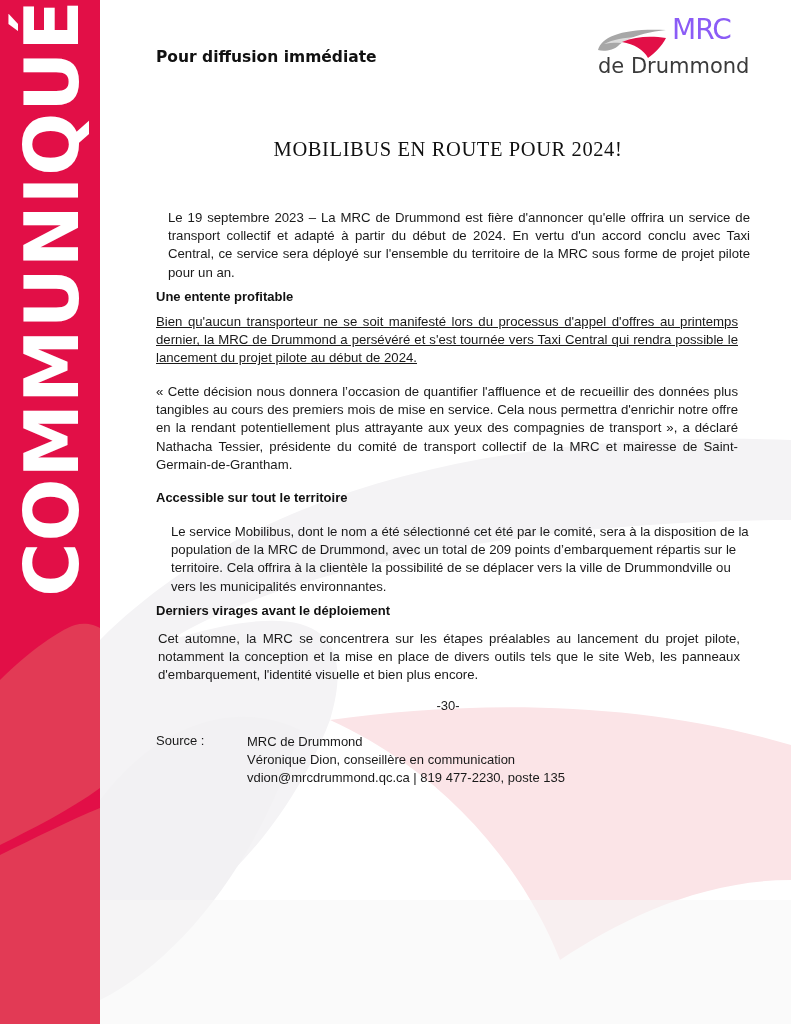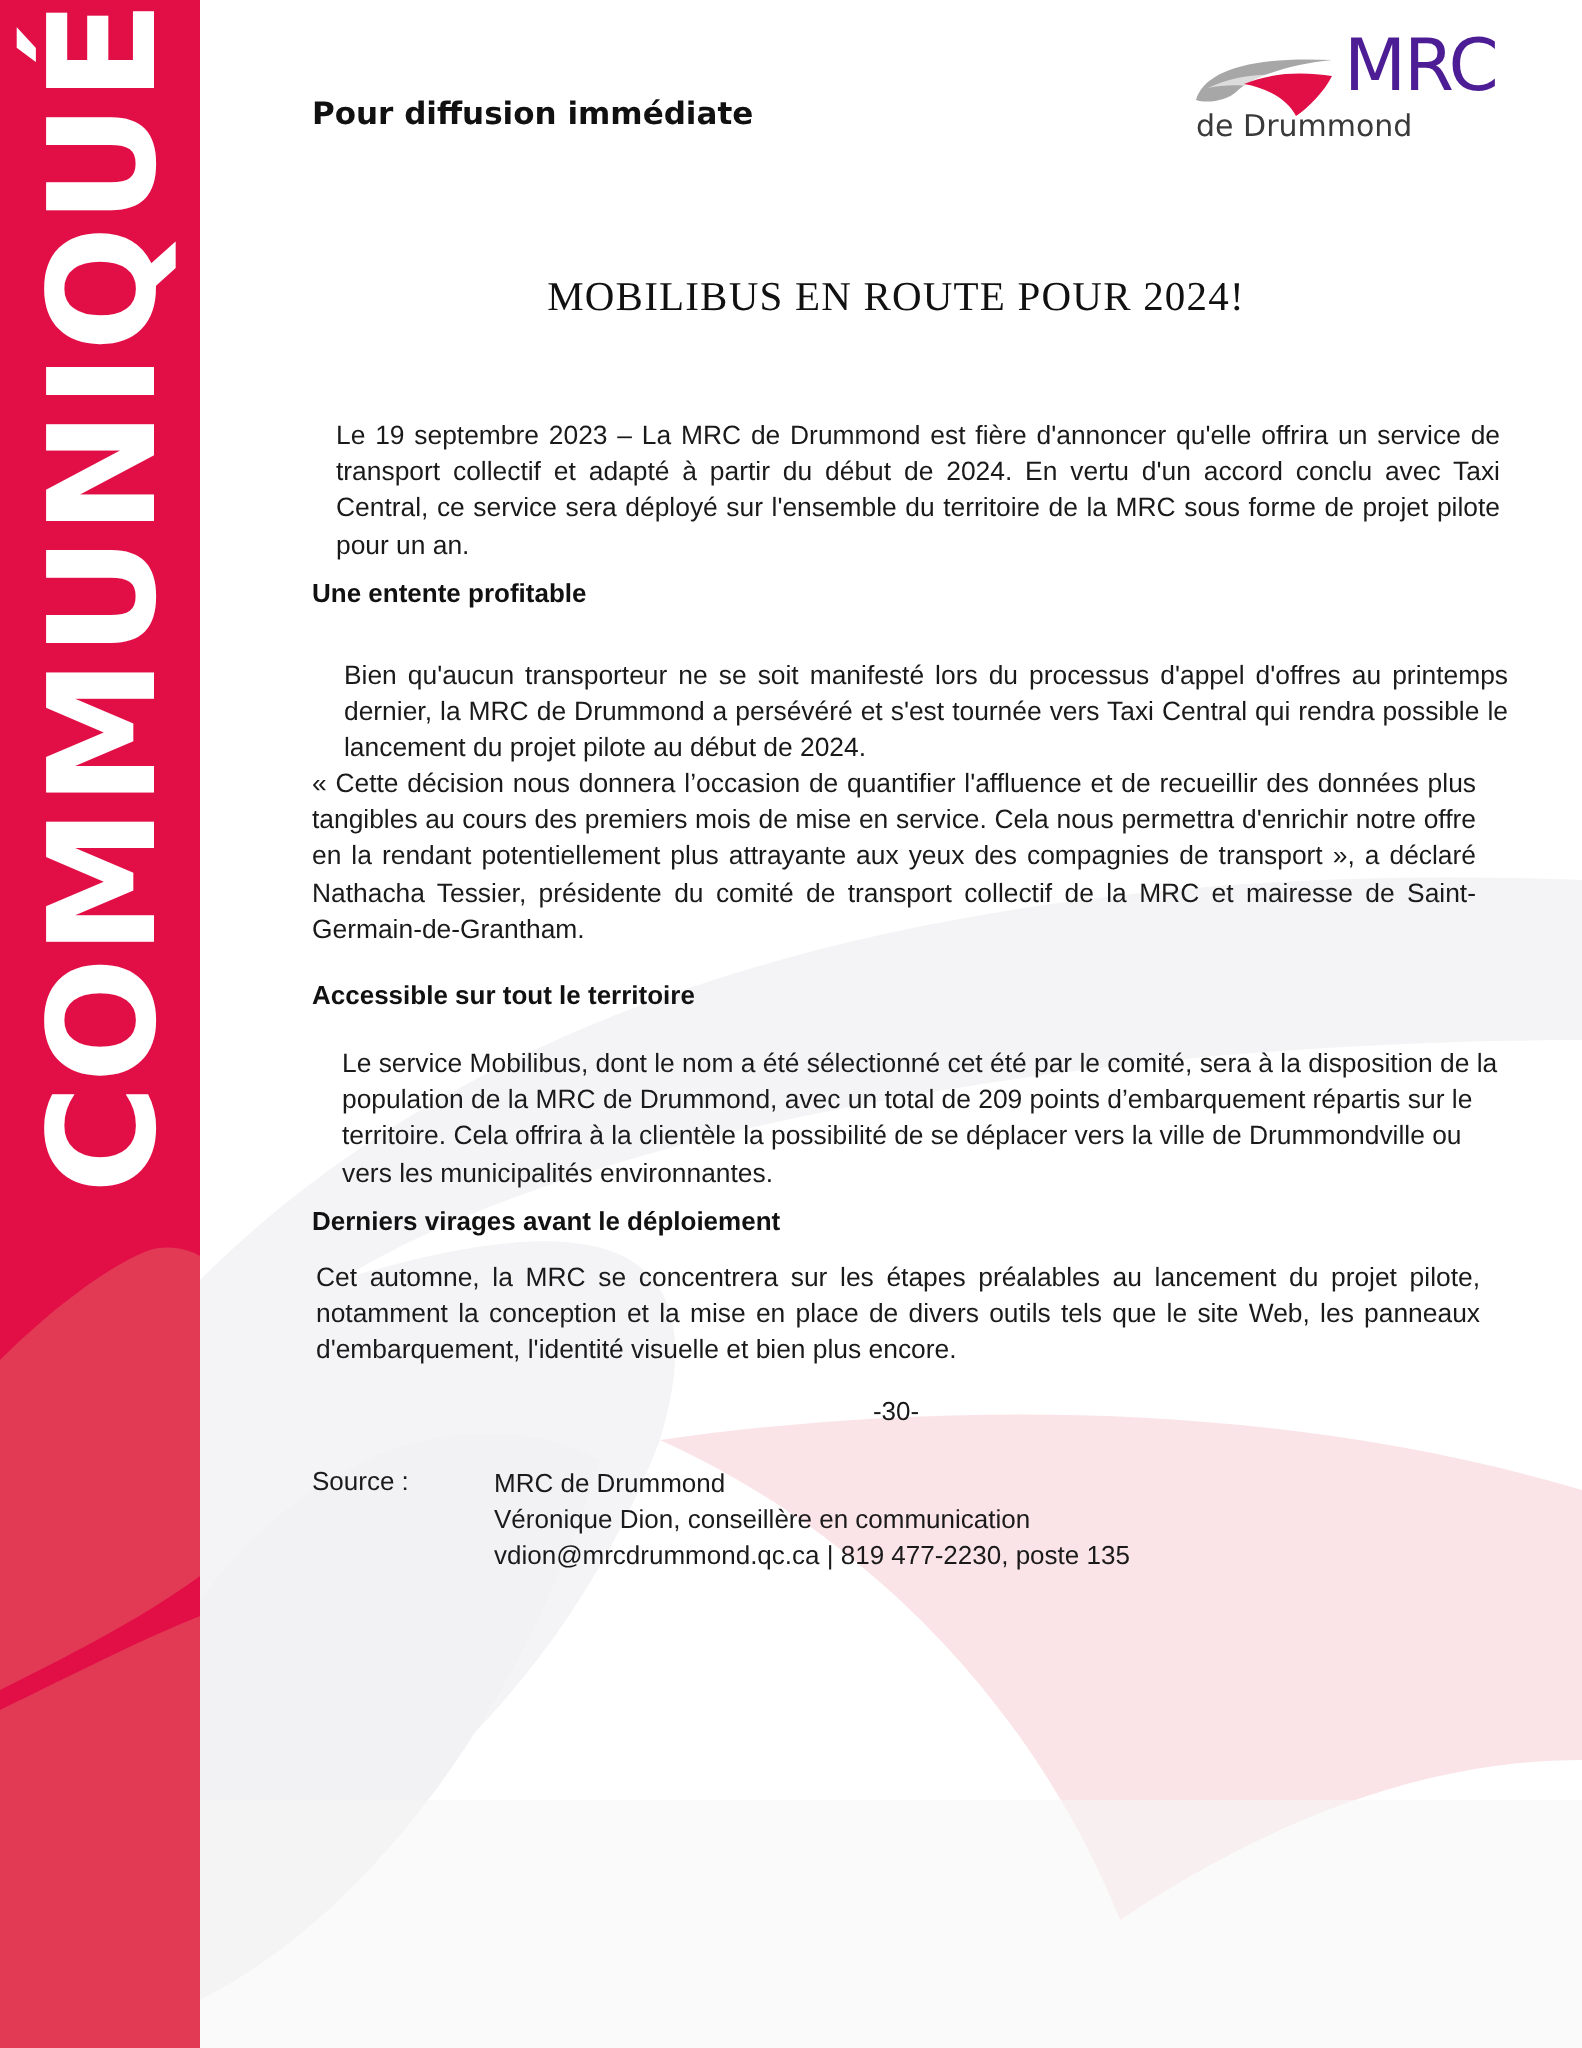--- a/index.html
+++ b/index.html
@@ -23,25 +23,25 @@
       z-index: 2;
     }
     .content { position: absolute; left: 0; top: 0; width: 791px; height: 1024px; z-index: 3; }
     .release-label {
       position: absolute; left: 156px; top: 48px;
       font-family: "DejaVu Sans", sans-serif; font-weight: bold; font-size: 15.5px; color: #111;
     }
     .logo { position: absolute; left: 596px; top: 22px; width: 172px; height: 60px; }
     .logo-mrc {
       position: absolute; left: 76px; top: -6px; font-family: "DejaVu Sans", sans-serif;
-      font-size: 36px; color: #4c1d95; letter-spacing: -1px; line-height: 1;
+      font-size: 28px; color: #8b5cf6; letter-spacing: -1px; line-height: 1;
     }
     .logo-sub {
       position: absolute; left: 2px; top: 34px; font-family: "DejaVu Sans", sans-serif;
-      font-size: 15px; color: #3a3a3a; white-space: nowrap; line-height: 1;
+      font-size: 21px; color: #3a3a3a; white-space: nowrap; line-height: 1;
     }
     .title {
       position: absolute; left: 0; width: 896px; top: 138px; text-align: center;
       font-family: "Liberation Serif", serif; font-size: 20.5px; letter-spacing: 0.6px; color: #111;
     }
     .body-text {
       position: absolute; left: 156px; width: 582px;
       font-size: 13.2px; line-height: 18.2px; text-align: justify; color: #1a1a1a;
     }
     .body-text.left { text-align: left; }
@@ -85,21 +85,21 @@
     </svg>
     <div class="logo-mrc">MRC</div>
     <div class="logo-sub">de Drummond</div>
   </div>
 
   <div class="title">MOBILIBUS EN ROUTE POUR 2024!</div>
 
   <p class="body-text" style="top:197px;margin:12px;">Le 19 septembre 2023 – La MRC de Drummond est fière d'annoncer qu'elle offrira un service de transport collectif et adapté à partir du début de 2024.  En vertu d'un accord conclu avec Taxi Central, ce service sera déployé sur l'ensemble du territoire de la MRC sous forme de projet pilote pour un an.</p>
 
   <div class="heading" style="top:289px;">Une entente profitable</div>
-  <p class="body-text" style="top:313px;margin:16px;">Bien qu'aucun transporteur ne se soit manifesté lors du processus d'appel d'offres au printemps dernier, la MRC de Drummond a persévéré et s'est tournée vers Taxi Central qui rendra possible le lancement du projet pilote au début de 2024.</p>
+  <p class="body-text" style="top:313px;margin:0;text-decoration:underline;">Bien qu'aucun transporteur ne se soit manifesté lors du processus d'appel d'offres au printemps dernier, la MRC de Drummond a persévéré et s'est tournée vers Taxi Central qui rendra possible le lancement du projet pilote au début de 2024.</p>
   <p class="body-text" style="top:383px;margin:0;">« Cette décision nous donnera l’occasion de quantifier l'affluence et de recueillir des données plus tangibles au cours des premiers mois de mise en service. Cela nous permettra d'enrichir notre offre en la rendant potentiellement plus attrayante aux yeux des compagnies de transport », a déclaré Nathacha Tessier, présidente du comité de transport collectif de la MRC et mairesse de Saint-Germain-de-Grantham.</p>
 
   <div class="heading" style="top:490px;text-align:center;">Accessible sur tout le territoire</div>
   <p class="body-text left" style="top:508px;margin:15px;">Le service Mobilibus, dont le nom a été sélectionné cet été par le comité, sera à la disposition de la population de la MRC de Drummond, avec un total de 209 points d’embarquement répartis sur le territoire. Cela offrira à la clientèle la possibilité de se déplacer vers la ville de Drummondville ou vers les municipalités environnantes.</p>
 
   <div class="heading" style="top:603px;">Derniers virages avant le déploiement</div>
   <p class="body-text" style="top:628px;margin:2px;">Cet automne, la MRC se concentrera sur les étapes préalables au lancement du projet pilote, notamment la conception et la mise en place de divers outils tels que le site Web, les panneaux d'embarquement, l'identité visuelle et bien plus encore.</p>
 
   <div class="end-mark">-30-</div>
 

